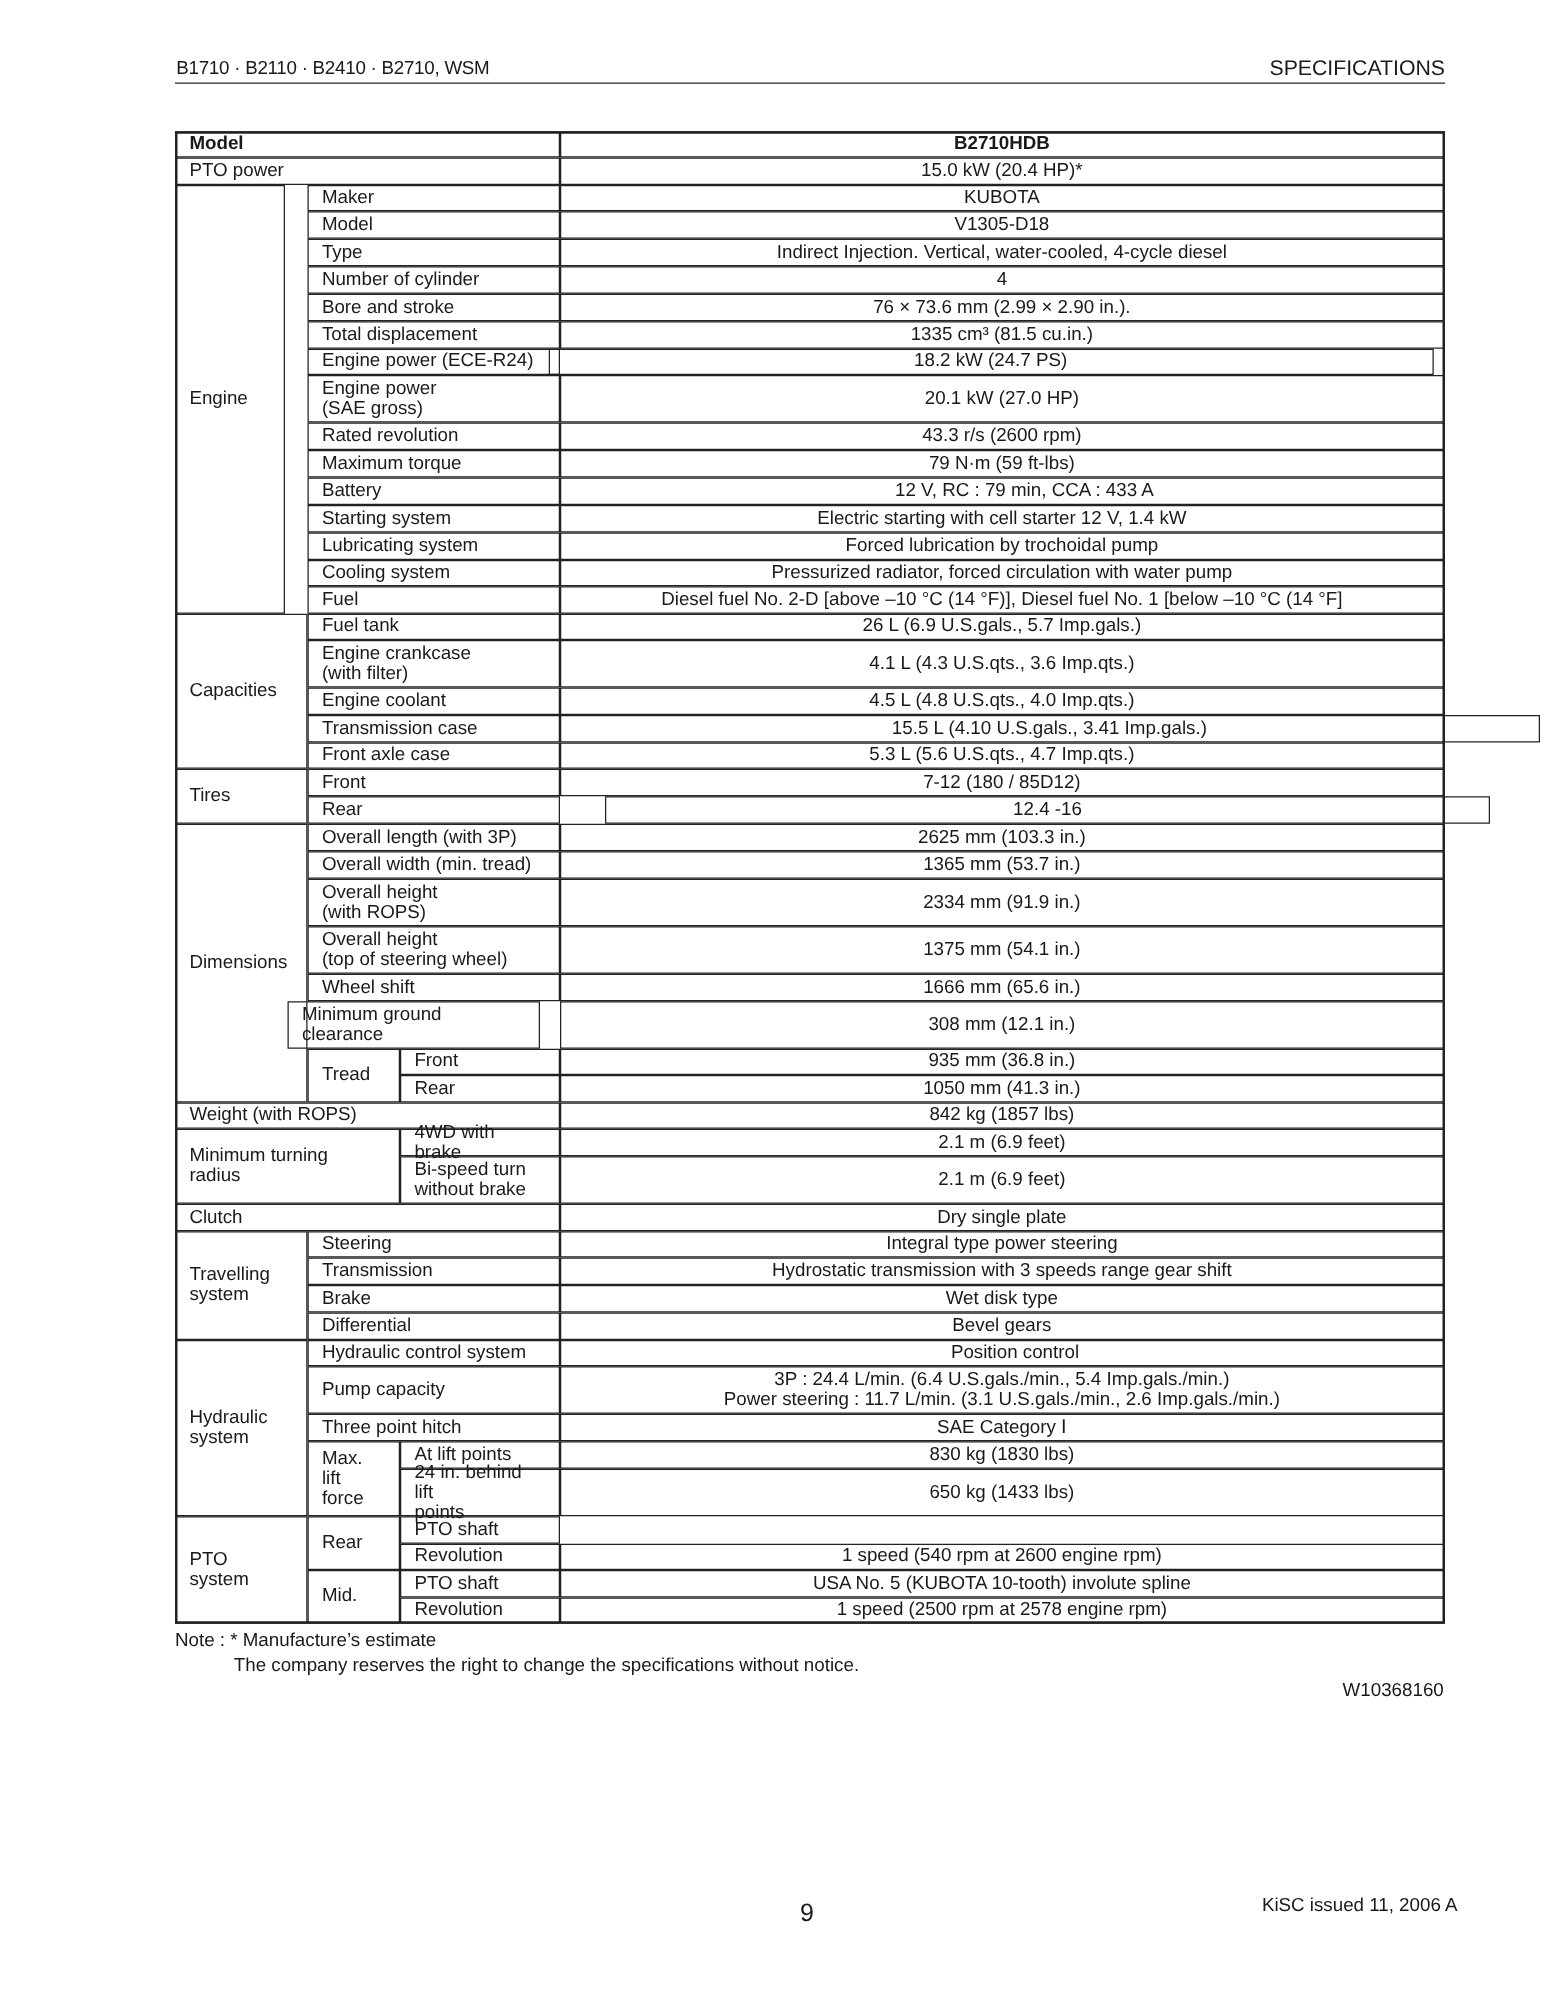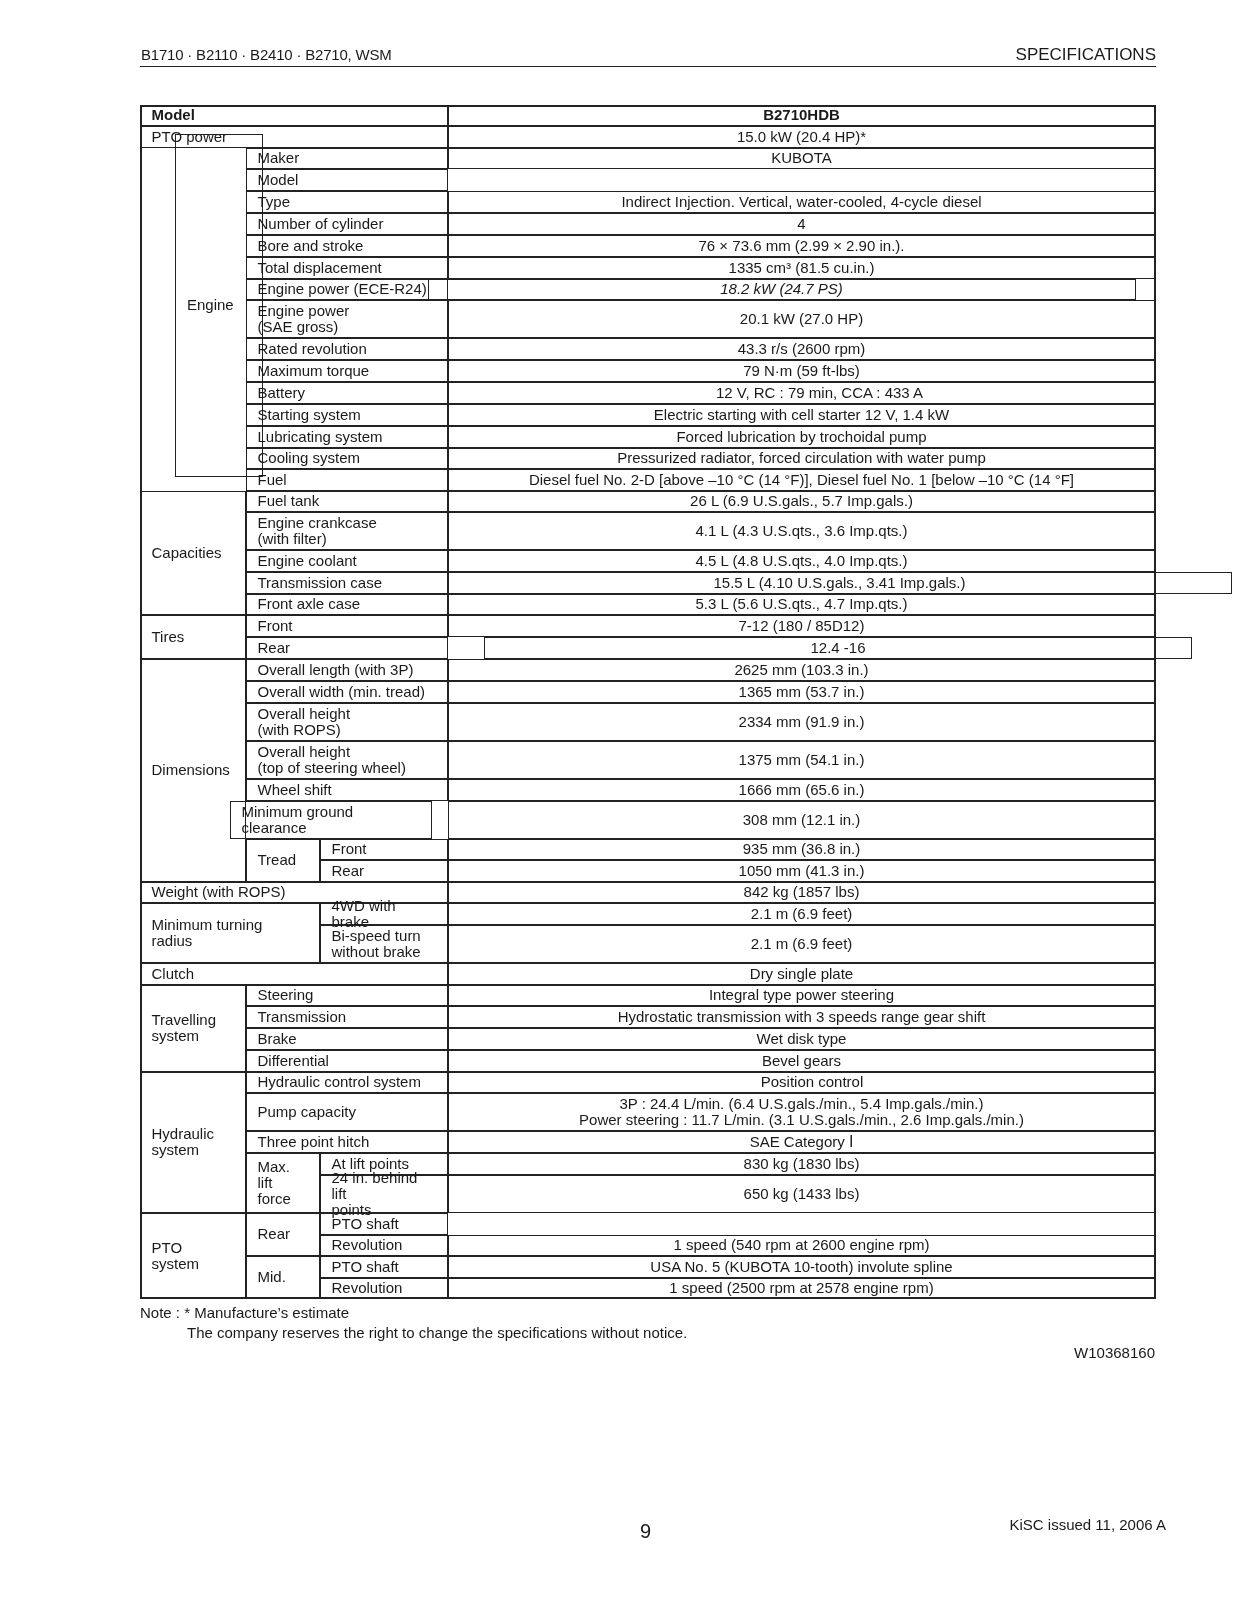--- a/index.html
+++ b/index.html
@@ -28,34 +28,35 @@
   <div class="hdr-left">B1710 · B2110 · B2410 · B2710, WSM</div>
   <div class="hdr-right">SPECIFICATIONS</div>
   <div class="hdr-rule"></div>
 </div>
 
 <div class="tbl" id="spec-table">
   <div class="cell bold" style="left:0;top:0;width:308px;height:21px;">Model</div>
   <div class="cell val bold" style="left:308px;top:0;width:708px;height:21px;">B2710HDB</div>
 <div class="cell" style="left: 0px; top: 21px; width: 308px; height: 22px;">PTO power</div>
     <div class="cell val" style="left: 308px; top: 21px; width: 708px; height: 22px;">15.0 kW (20.4 HP)*</div>
-    <div class="cell" style="left: 0px; top: 29px; width: 88px; height: 343px; margin-left: 35px;">Engine</div>
+    <div class="cell" style="left: 0px; top: 43px; width: 88px; height: 343px;">Engine</div>
     <div class="cell" style="left: 106px; top: 43px; width: 202px; height: 21px;">Maker</div>
     <div class="cell val" style="left: 308px; top: 43px; width: 708px; height: 21px;">KUBOTA</div>
     <div class="cell" style="left: 106px; top: 64px; width: 202px; height: 22px;">Model</div>
+    <div class="cell val" style="left: 308px; top: 64px; width: 708px; height: 22px;">V1305-D18</div>
     <div class="cell" style="left: 106px; top: 86px; width: 202px; height: 22px;">Type</div>
     <div class="cell val" style="left: 308px; top: 86px; width: 708px; height: 22px;">Indirect Injection.  Vertical, water-cooled, 4-cycle diesel</div>
     <div class="cell" style="left: 106px; top: 108px; width: 202px; height: 22px;">Number of cylinder</div>
     <div class="cell val" style="left: 308px; top: 108px; width: 708px; height: 22px;">4</div>
     <div class="cell" style="left: 106px; top: 130px; width: 202px; height: 22px;">Bore and stroke</div>
     <div class="cell val" style="left: 308px; top: 130px; width: 708px; height: 22px;">76 × 73.6 mm (2.99 × 2.90 in.).</div>
     <div class="cell" style="left: 106px; top: 152px; width: 202px; height: 22px;">Total displacement</div>
     <div class="cell val" style="left: 308px; top: 152px; width: 708px; height: 22px;">1335 cm³ (81.5 cu.in.)</div>
     <div class="cell" style="left: 106px; top: 174px; width: 202px; height: 21px;">Engine power (ECE-R24)</div>
-    <div class="cell val" style="left: 288px; top: 174px; width: 708px; height: 21px; font-style: italic;">18.2 kW (24.7 PS)</div>
+    <div class="cell val" style="left: 299px; top: 174px; width: 708px; height: 21px;">18.2 kW (24.7 PS)</div>
     <div class="cell" style="left: 106px; top: 195px; width: 202px; height: 38px;">Engine power
 (SAE gross)</div>
     <div class="cell val" style="left: 308px; top: 195px; width: 708px; height: 38px;">20.1 kW (27.0 HP)</div>
     <div class="cell" style="left: 106px; top: 233px; width: 202px; height: 22px;">Rated revolution</div>
     <div class="cell val" style="left: 308px; top: 233px; width: 708px; height: 22px;">43.3 r/s (2600 rpm)</div>
     <div class="cell" style="left: 106px; top: 255px; width: 202px; height: 22px;">Maximum torque</div>
     <div class="cell val" style="left: 308px; top: 255px; width: 708px; height: 22px;">79 N·m (59 ft-lbs)</div>
     <div class="cell" style="left: 106px; top: 277px; width: 202px; height: 22px;">Battery</div>
     <div class="cell val" style="left: 308px; top: 277px; width: 708px; height: 22px; padding-left: 40px;">12 V, RC : 79 min, CCA : 433 A</div>
     <div class="cell" style="left: 106px; top: 299px; width: 202px; height: 22px;">Starting system</div>

